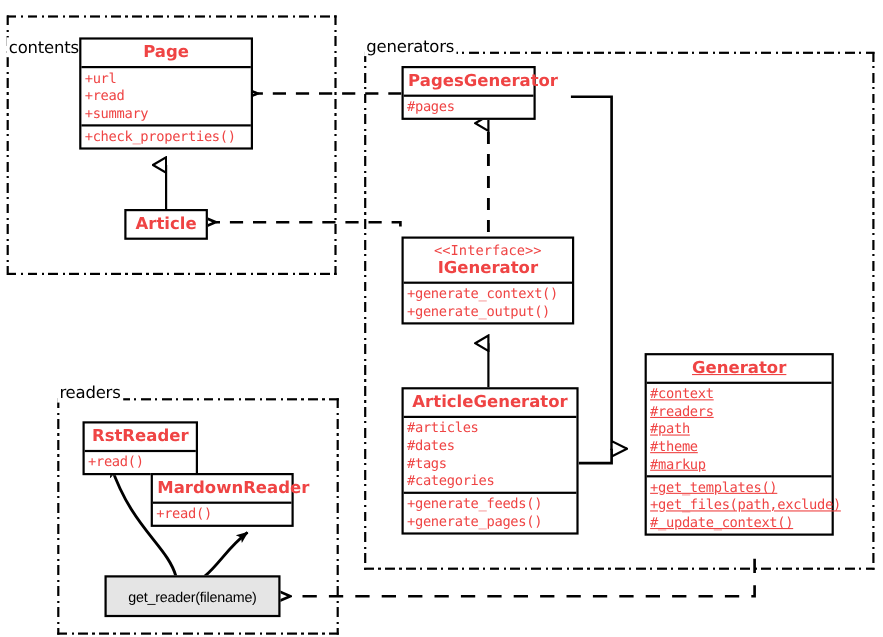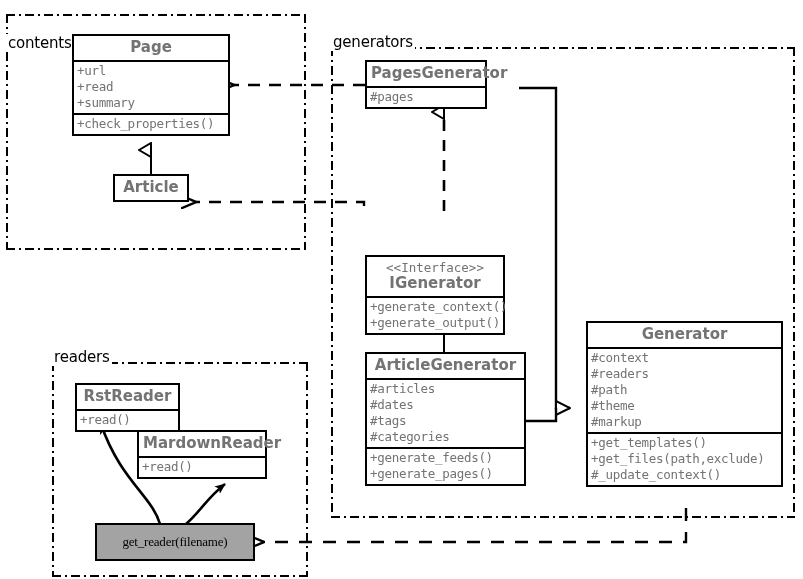--- a/index.html
+++ b/index.html
@@ -46,21 +46,21 @@
   }
 
   
   .uml {
     position: absolute;
     box-sizing: border-box;
     border: 2px solid #000;
     background: #ffffff;
     font-family: "DejaVu Sans Mono", monospace;
     font-size: 12.5px;
-    color: #737373;
+    color: #ef4444;
   }
   .uml .title {
     font-family: "DejaVu Sans", sans-serif;
     font-weight: bold;
     font-size: 15px;
     text-align: center;
     padding: 3px 4px 4px 4px;
     line-height: 1.15;
     white-space: nowrap;
   }
@@ -83,22 +83,22 @@
     font-size: 12.5px;
     line-height: 16px;
     white-space: nowrap;
     letter-spacing: -0.3px;
   }
   
   .fnbox {
     position: absolute;
     box-sizing: border-box;
     border: 2px solid #000;
-    background: #a3a3a3;
-    font-family: Liberation Serif, serif;
+    background: #e5e5e5;
+    font-family: Liberation Sans, sans-serif;
     font-size: 13px;
     color: #000;
     display: flex;
     align-items: center;
     justify-content: center;
     letter-spacing: -0.2px;
   }
 </style>
 </head>
 <body>
@@ -176,32 +176,32 @@
     <div class="compartment sep">
       <div class="row">+url</div>
       <div class="row">+read</div>
       <div class="row">+summary</div>
     </div>
     <div class="compartment sep">
       <div class="row">+check_properties()</div>
     </div>
   </div>
 
-  <div class="uml" style="left:113px; top:174px; width:76px;">
+  <div class="uml" style="left:113px; top:190px; width:76px;">
     <div class="title">Article</div>
   </div>
 
   <div class="uml" style="left:365px; top:60px; width:122px;">
     <div class="title">PagesGenerator</div>
     <div class="compartment sep">
       <div class="row">#pages</div>
     </div>
   </div>
 
-  <div class="uml" style="left:365px; top:215px; width:140px;margin-top:40px;">
+  <div class="uml" style="left:365px; top:215px; width:157px;">
     <div class="title">
       <span class="stereotype">&lt;&lt;Interface&gt;&gt;</span>
       <span>IGenerator</span>
     </div>
     <div class="compartment sep">
       <div class="row">+generate_context()</div>
       <div class="row">+generate_output()</div>
     </div>
   </div>
 
@@ -212,21 +212,21 @@
       <div class="row">#dates</div>
       <div class="row">#tags</div>
       <div class="row">#categories</div>
     </div>
     <div class="compartment sep">
       <div class="row">+generate_feeds()</div>
       <div class="row">+generate_pages()</div>
     </div>
   </div>
 
-  <div class="uml" style="left:586px; top:321px; width:197px;">
+  <div class="uml" style="left:586px; top:321px; width:172px;text-decoration:underline;">
     <div class="title">Generator</div>
     <div class="compartment sep">
       <div class="row">#context</div>
       <div class="row">#readers</div>
       <div class="row">#path</div>
       <div class="row">#theme</div>
       <div class="row">#markup</div>
     </div>
     <div class="compartment sep">
       <div class="row">+get_templates()</div>

